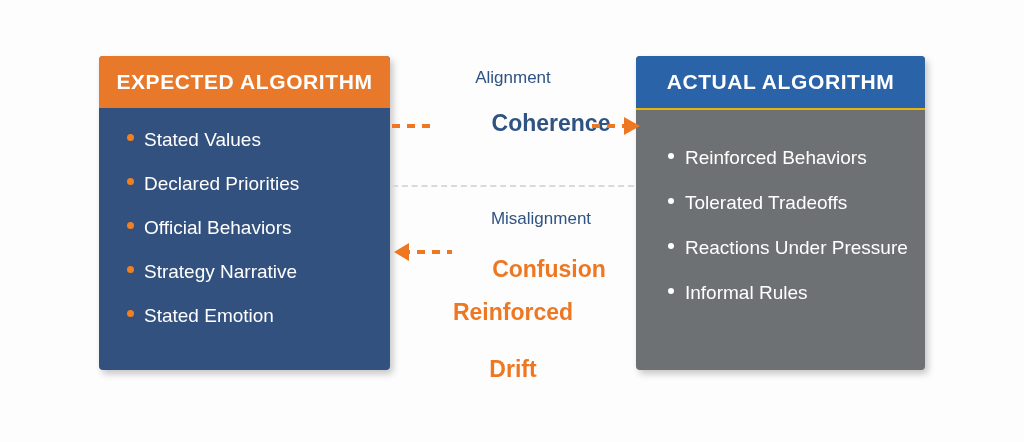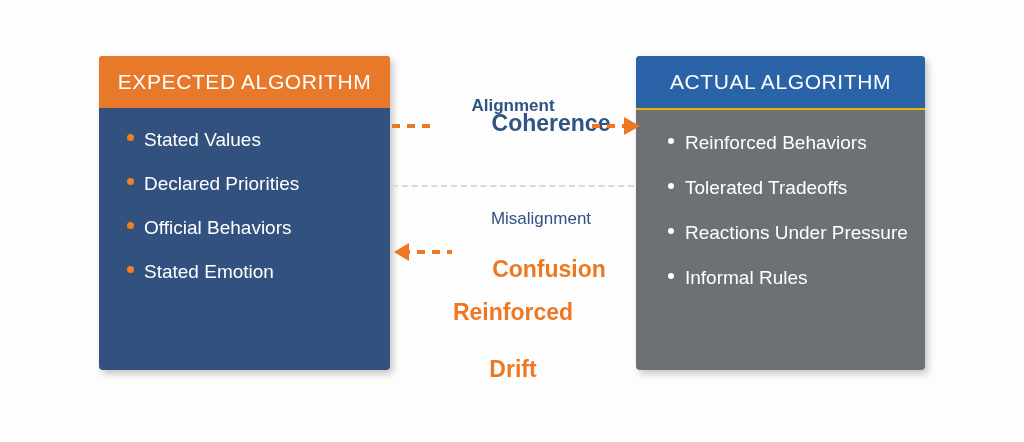--- a/index.html
+++ b/index.html
@@ -31,21 +31,21 @@
     overflow: hidden;
     display: flex;
     flex-direction: column;
   }
   .card-header {
     flex: 0 0 auto;
     display: flex;
     align-items: center;
     justify-content: center;
     color: #ffffff;
-    font-weight: normal;
+    font-weight: bold;
     letter-spacing: 0.6px;
   }
   .card-body {
     flex: 1 1 auto;
     display: flex;
     flex-direction: column;
     justify-content: flex-start;
   }
   .bullet-list {
     list-style: none;
@@ -105,20 +105,21 @@
     background: #6E7174;
   }
   #actual-card .card-header {
     height: 52px;
     background: #2A63A8;
     font-size: 21px;
     border-bottom: 2px solid #eab308;
   }
   #actual-card .card-body {
     padding: 22px 0 8px 32px;
+    margin-top: 15px;
   }
   #actual-card .bullet-item {
     height: 45px;
     font-size: 19px;
   }
   #actual-card .bullet-dot {
     width: 6px;
     height: 6px;
     background: #ffffff;
     margin-right: 11px;
@@ -146,21 +147,21 @@
   .center-strong {
     position: absolute;
     width: 100%;
     text-align: center;
     font-size: 23px;
     font-weight: bold;
   }
   .strong-blue { color: #2F5382; }
   .strong-orange { color: #EE7722; }
 
-  #label-alignment     { top: 40px; font-weight: bold; }
+  #label-alignment     { top: 12px; }
   #word-coherence      { top: 54px; margin-left: 38px; }
   #label-misalignment  { top: 153px; padding-left: 28px; }
   #word-confusion      { top: 200px; margin-left: 36px; }
   #word-workarounds    { top: 243px; }
   #word-drift          { top: 300px; }
 
   
   #divider {
     position: absolute;
     left: 392px;
@@ -195,20 +196,24 @@
         <li class="bullet-item">
           <span class="bullet-dot"></span>
           <span class="bullet-text">Declared Priorities</span>
         </li>
         <li class="bullet-item">
           <span class="bullet-dot"></span>
           <span class="bullet-text">Official Behaviors</span>
         </li>
         <li class="bullet-item">
           <span class="bullet-dot"></span>
+          <span class="bullet-text">Strategy Narrative</span>
+        </li>
+        <li class="bullet-item">
+          <span class="bullet-dot"></span>
           <span class="bullet-text">Stated Emotion</span>
         </li>
       </ul>
     </div>
   </div>
 
   <div class="card" id="actual-card">
     <div class="card-header">ACTUAL ALGORITHM</div>
     <div class="card-body">
       <ul class="bullet-list">

